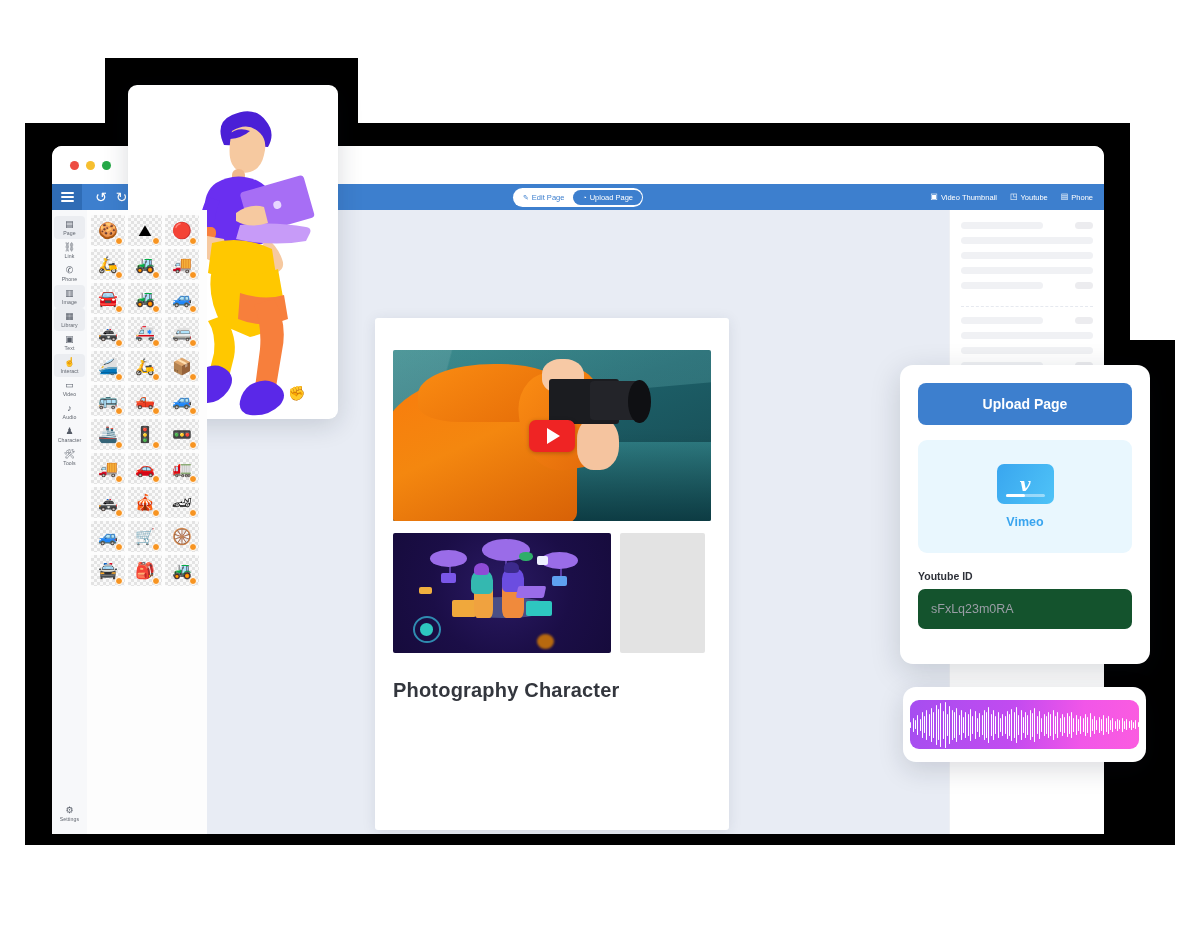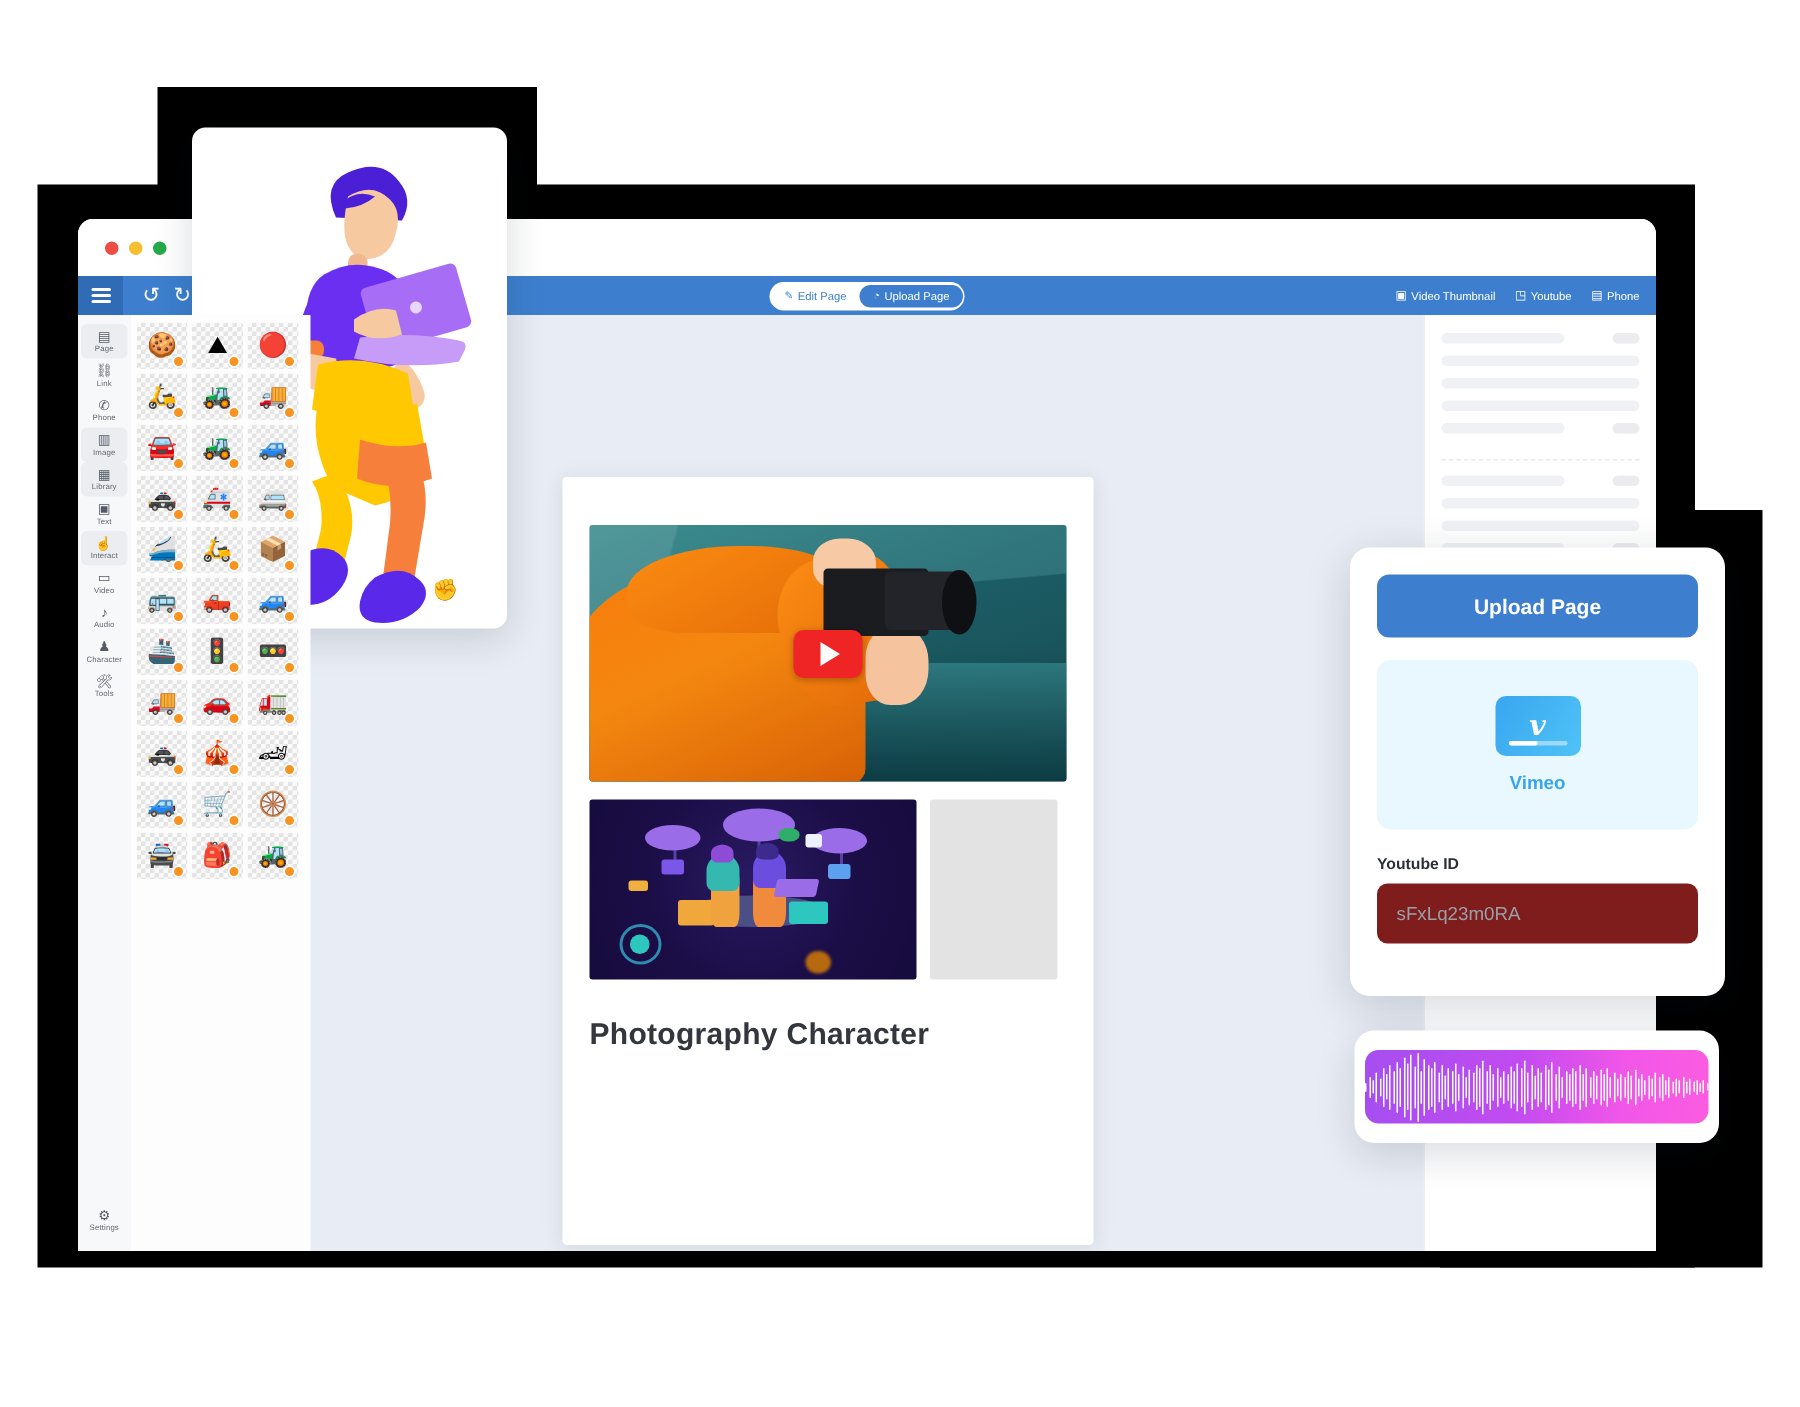--- a/index.html
+++ b/index.html
@@ -196,21 +196,21 @@
   .ico-screen .tri{width:0;height:0;border-left:6px solid #f2347f;border-top:3.6px solid transparent;border-bottom:3.6px solid transparent;margin-left:2px;}
   .ico-v{color:#fff;font-size:19px;font-weight:bold;font-style:italic;line-height:1;font-family:"DejaVu Serif",serif;}
   .ico-progress{position:absolute;left:9px;right:9px;bottom:7px;height:3.2px;border-radius:2px;background:rgba(255,255,255,.45);}
   .ico-progress i{display:block;width:50%;height:100%;border-radius:2px;background:#fff;}
   .provider-label{font-size:12.5px;font-weight:bold;}
   #provider-youtube .provider-label{color:#f5344b;}
   #provider-vimeo .provider-label{color:#3aa5ef;}
   #youtube-id-label{margin-top:17px;font-size:10.5px;font-weight:bold;color:#2d3038;}
   #youtube-id-input{
     margin-top:7px;width:100%;height:40px;box-sizing:border-box;border:none;border-radius:7px;
-    background:#7f1d1d;padding:0 13px;font-size:12.5px;color:#9a9ea6;
+    background:#14532d;padding:0 13px;font-size:12.5px;color:#9a9ea6;
     font-family:"Liberation Sans",sans-serif;
   }
   #youtube-id-input::placeholder{color:#9a9ea6;}
 
   
   #audio-widget{
     position:absolute;left:903px;top:687px;width:243px;height:75px;background:#fff;
     border-radius:13px;box-shadow:0 8px 26px rgba(20,30,50,.15);
     display:flex;align-items:center;justify-content:center;
   }

